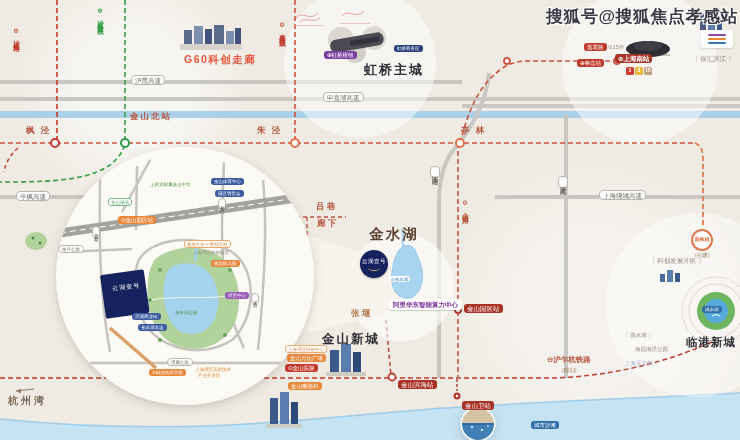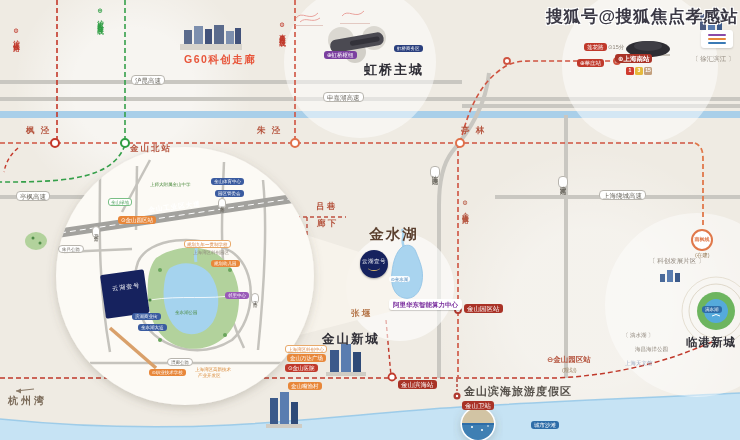--- a/index.html
+++ b/index.html
@@ -262,24 +262,24 @@
   <i style="background:#8a4aa8"></i>
   <i style="background:#e8873a"></i>
   <i style="background:#3a7ab5"></i>
 </div>
 
 <div id="labels">
       <div class="lbl rail-v red" style="left: 13px; top: 28px;">⊖沪昆铁路</div>
       <div class="lbl rail-v green" style="left: 97px; top: 8px;">⊕沪昆客运专线</div>
       <div class="lbl rail-v red" style="left: 279px; top: 22px;">⊖嘉青松金线</div>
       <div class="lbl rail-v rust" style="left: 462px; top: 200px;">⊖金山铁路</div>
-      <div class="lbl txt-rust s7" style="left: 547px; top: 356px;">⊖金山园区站</div>
+      <div class="lbl txt-rust s7" style="left: 547px; top: 356px;">⊖沪乍杭铁路</div>
       <div class="lbl txt-brown s5" style="left: 562px; top: 367px;">(规划)</div>
       <div class="lbl txt-station" style="left: 26px; top: 126px;">枫 泾</div>
-      <div class="lbl txt-station" style="left: 130px; top: 144px;">金山北站</div>
+      <div class="lbl txt-station" style="left: 130px; top: 112px;">金山北站</div>
       <div class="lbl txt-station" style="left: 257px; top: 126px;">朱 泾</div>
       <div class="lbl txt-station" style="left: 461px; top: 126px;">亭 林</div>
       <div class="lbl roadpill s6" style="left: 131px; top: 75px;">沪昆高速</div>
       <div class="lbl roadpill s6" style="left: 323px; top: 92px;">申嘉湖高速</div>
       <div class="lbl roadpill s6" style="left: 16px; top: 191px;">亭枫高速</div>
       <div class="lbl roadpill s6" style="left: 599px; top: 190px;">上海绕城高速</div>
       <div class="lbl roadpill-v s6" style="left: 430px; top: 166px;">沈海高速</div>
       <div class="lbl roadpill-v s6" style="left: 558px; top: 176px;">沪金高速</div>
       <div class="lbl pill-red s5" style="left: 584px; top: 43px;">莲花路</div>
       <div class="lbl txt-gray s5" style="left: 608px; top: 44px;">⊙15分</div>
@@ -335,21 +335,20 @@
       <div class="lbl sq sq15" style="left: 644px; top: 67px;">15</div>
     </div>
 
 <div class="title" id="g60-title">G60科创走廊</div>
 <div class="title" id="hongqiao-title">虹桥主城</div>
 <div class="title" id="jinshuihu-title">
   <span>金水湖</span>
 </div>
 <div class="title" id="jinshan-title">金山新城</div>
 <div class="title" id="lingang-title">临港新城</div>
-<div class="title" id="binhai-title">金山滨海旅游度假区</div>
 <div class="title" id="hangzhouwan-title">杭州湾</div>
 
 <div id="logo-circle">
   <span class="nm">云湖壹号</span>
   <span class="arc"></span>
 </div>
 
 <div class="wm" id="wm-top">搜狐号@搜狐焦点孝感站</div>
 
 </div>

